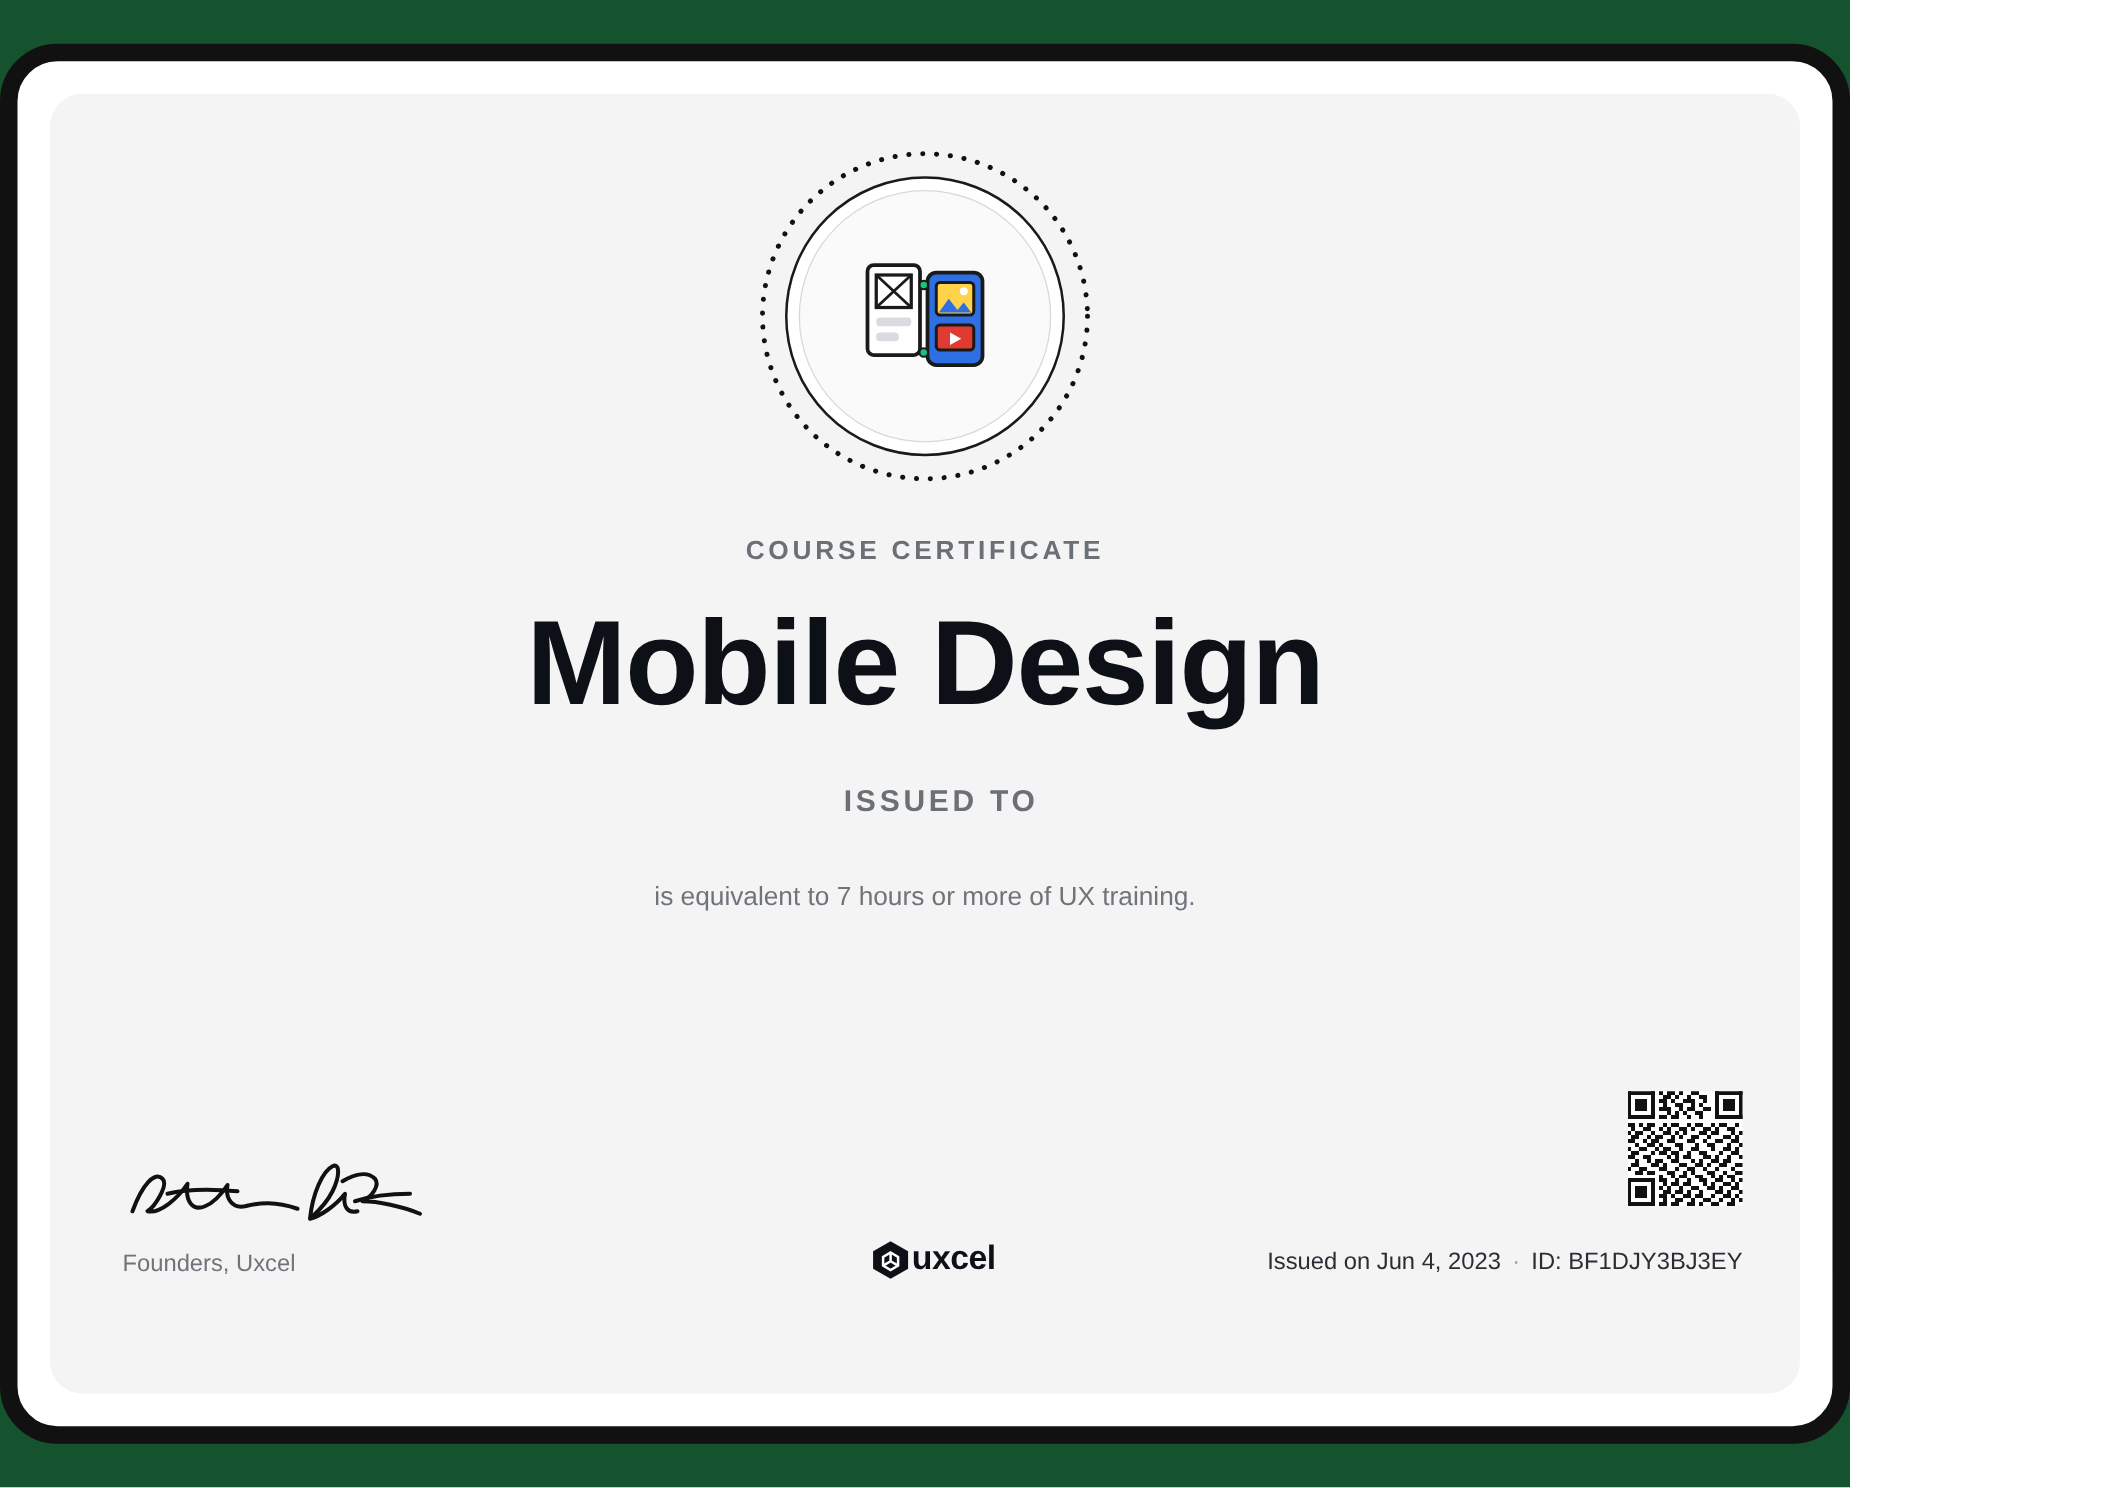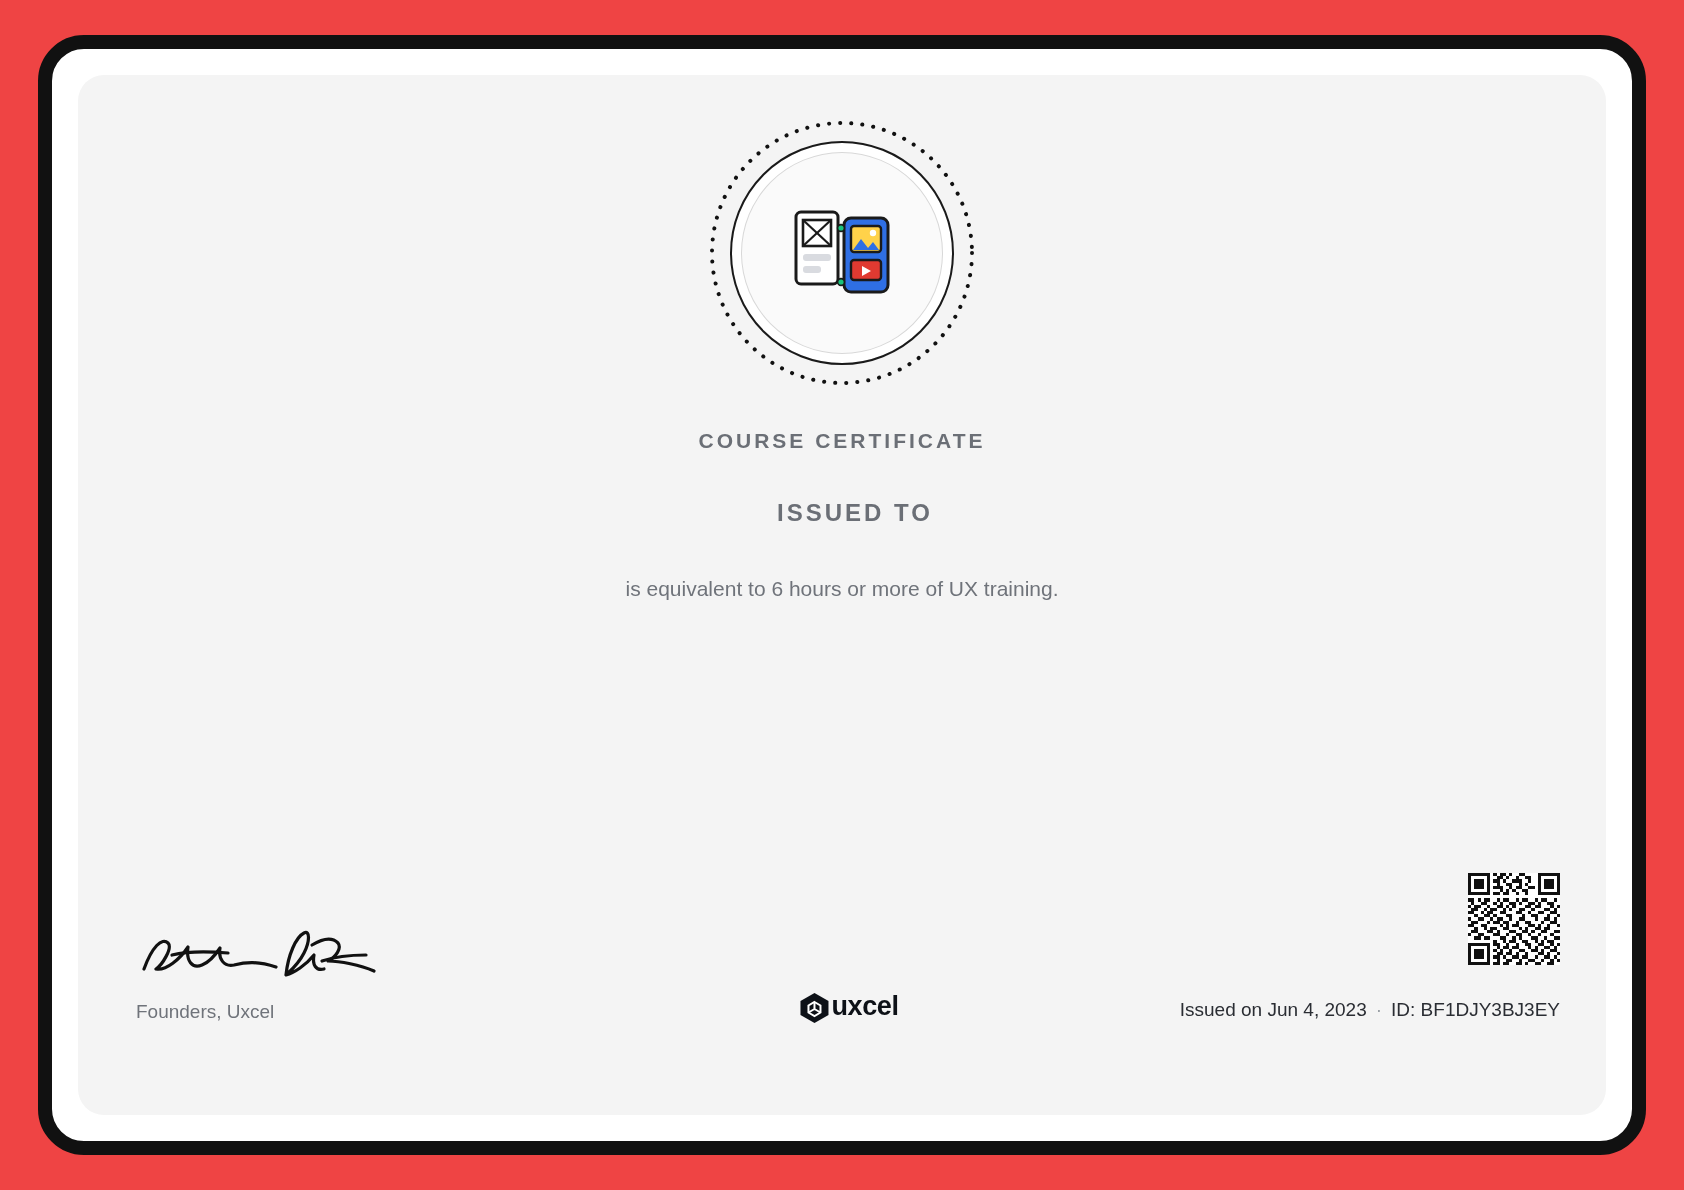--- a/index.html
+++ b/index.html
@@ -5,23 +5,23 @@
   * { box-sizing: border-box; }
   html, body {
     margin: 0;
     padding: 0;
     width: 1684px;
     height: 1190px;
     background: #ffffff;
     font-family: "Liberation Sans", sans-serif;
   }
   .page {
-    width: 1684px;
+    width: 1480px;
     height: 1190px;
-    background: #ef4444;
+    background: #14532d;
     display: flex;
     align-items: center;
     justify-content: center;
   }
   .cert-frame {
     width: 1608px;
     height: 1120px;
     border: 14px solid #111111;
     border-radius: 46px;
     background: #ffffff;
@@ -201,26 +201,27 @@
           <rect x="69" y="62" width="30" height="20" rx="3" fill="#e03a31" stroke="#1a1a1a" stroke-width="2.4"></rect>
           <path d="M80 68 l9 5 l-9 5 z" fill="#ffffff"></path>
 
           <circle cx="59" cy="30" r="3.4" fill="#19c37d" stroke="#1a1a1a" stroke-width="1.6"></circle>
           <circle cx="59" cy="84" r="3.4" fill="#19c37d" stroke="#1a1a1a" stroke-width="1.6"></circle>
         </svg>
       </div>
 
       <div class="kicker">COURSE CERTIFICATE</div>
 
+      <div class="course-title">Mobile Design</div>
 
       <div class="issued-to-label">ISSUED TO</div>
 
 
       <div class="description">
-        <div>is equivalent to 6 hours or more of UX training.</div>
+        <div>is equivalent to 7 hours or more of UX training.</div>
       </div>
 
       <div class="footer">
 
         <div class="sig-area">
           <svg class="sig-svg" width="290" height="70" viewBox="0 0 290 70">
             <g fill="none" stroke="#111111" stroke-width="3.2" stroke-linecap="round" stroke-linejoin="round">
               <path d="M8 48 C16 26, 26 16, 32 22 C37 27, 26 44, 20 48 C30 50, 44 38, 52 26 C50 40, 56 48, 66 44 C74 41, 80 33, 84 27 C82 38, 88 46, 98 44 C110 41, 122 40, 140 46"></path>
               <path d="M36 34 C52 30, 70 30, 92 32"></path>
               <path d="M150 54 C152 34, 160 16, 168 12 C174 9, 174 20, 168 32 C162 44, 152 52, 150 54 C158 52, 170 44, 178 34 C176 44, 180 50, 188 48"></path>

